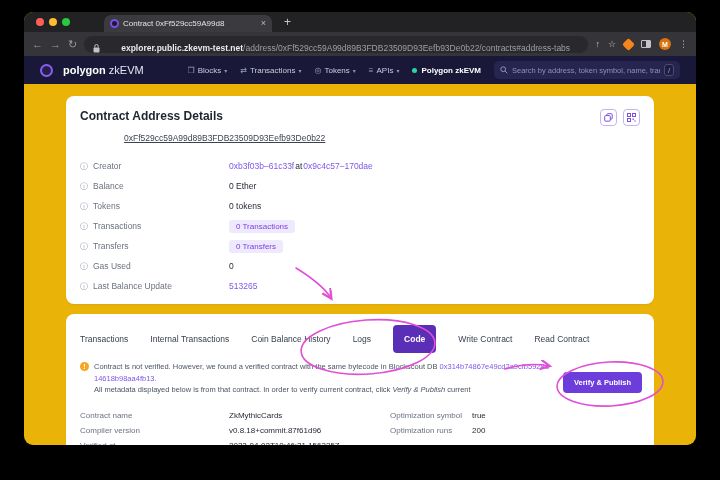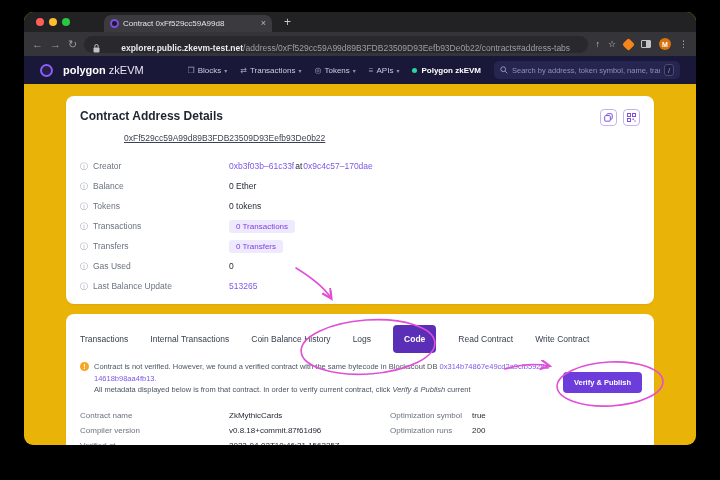--- a/index.html
+++ b/index.html
@@ -295,22 +295,22 @@
       </div>
     </div>
 
     <div class="card card2">
       <div class="tabsrow">
         <span class="tabitem">Transactions</span>
         <span class="tabitem">Internal Transactions</span>
         <span class="tabitem">Coin Balance History</span>
         <span class="tabitem">Logs</span>
         <span class="tabitem active">Code</span>
+        <span class="tabitem">Write Contract</span>
         <span class="tabitem">Read Contract</span>
-        <span class="tabitem">Write Contract</span>
       </div>
 
       <div class="warn">
         <span class="warnicon">!</span>
         <span class="warntext">
           <span>Contract is not verified. However, we found a verified contract with the same bytecode in Blockscout DB</span>
           <span class="plink">0x314b74867e49cd2a9cfb5928d14618b98aa4fb13.</span><br>
           <span>All metadata displayed below is from that contract. In order to verify current contract, click</span>
           <i>Verify &amp; Publish</i>
           <span>current</span>

